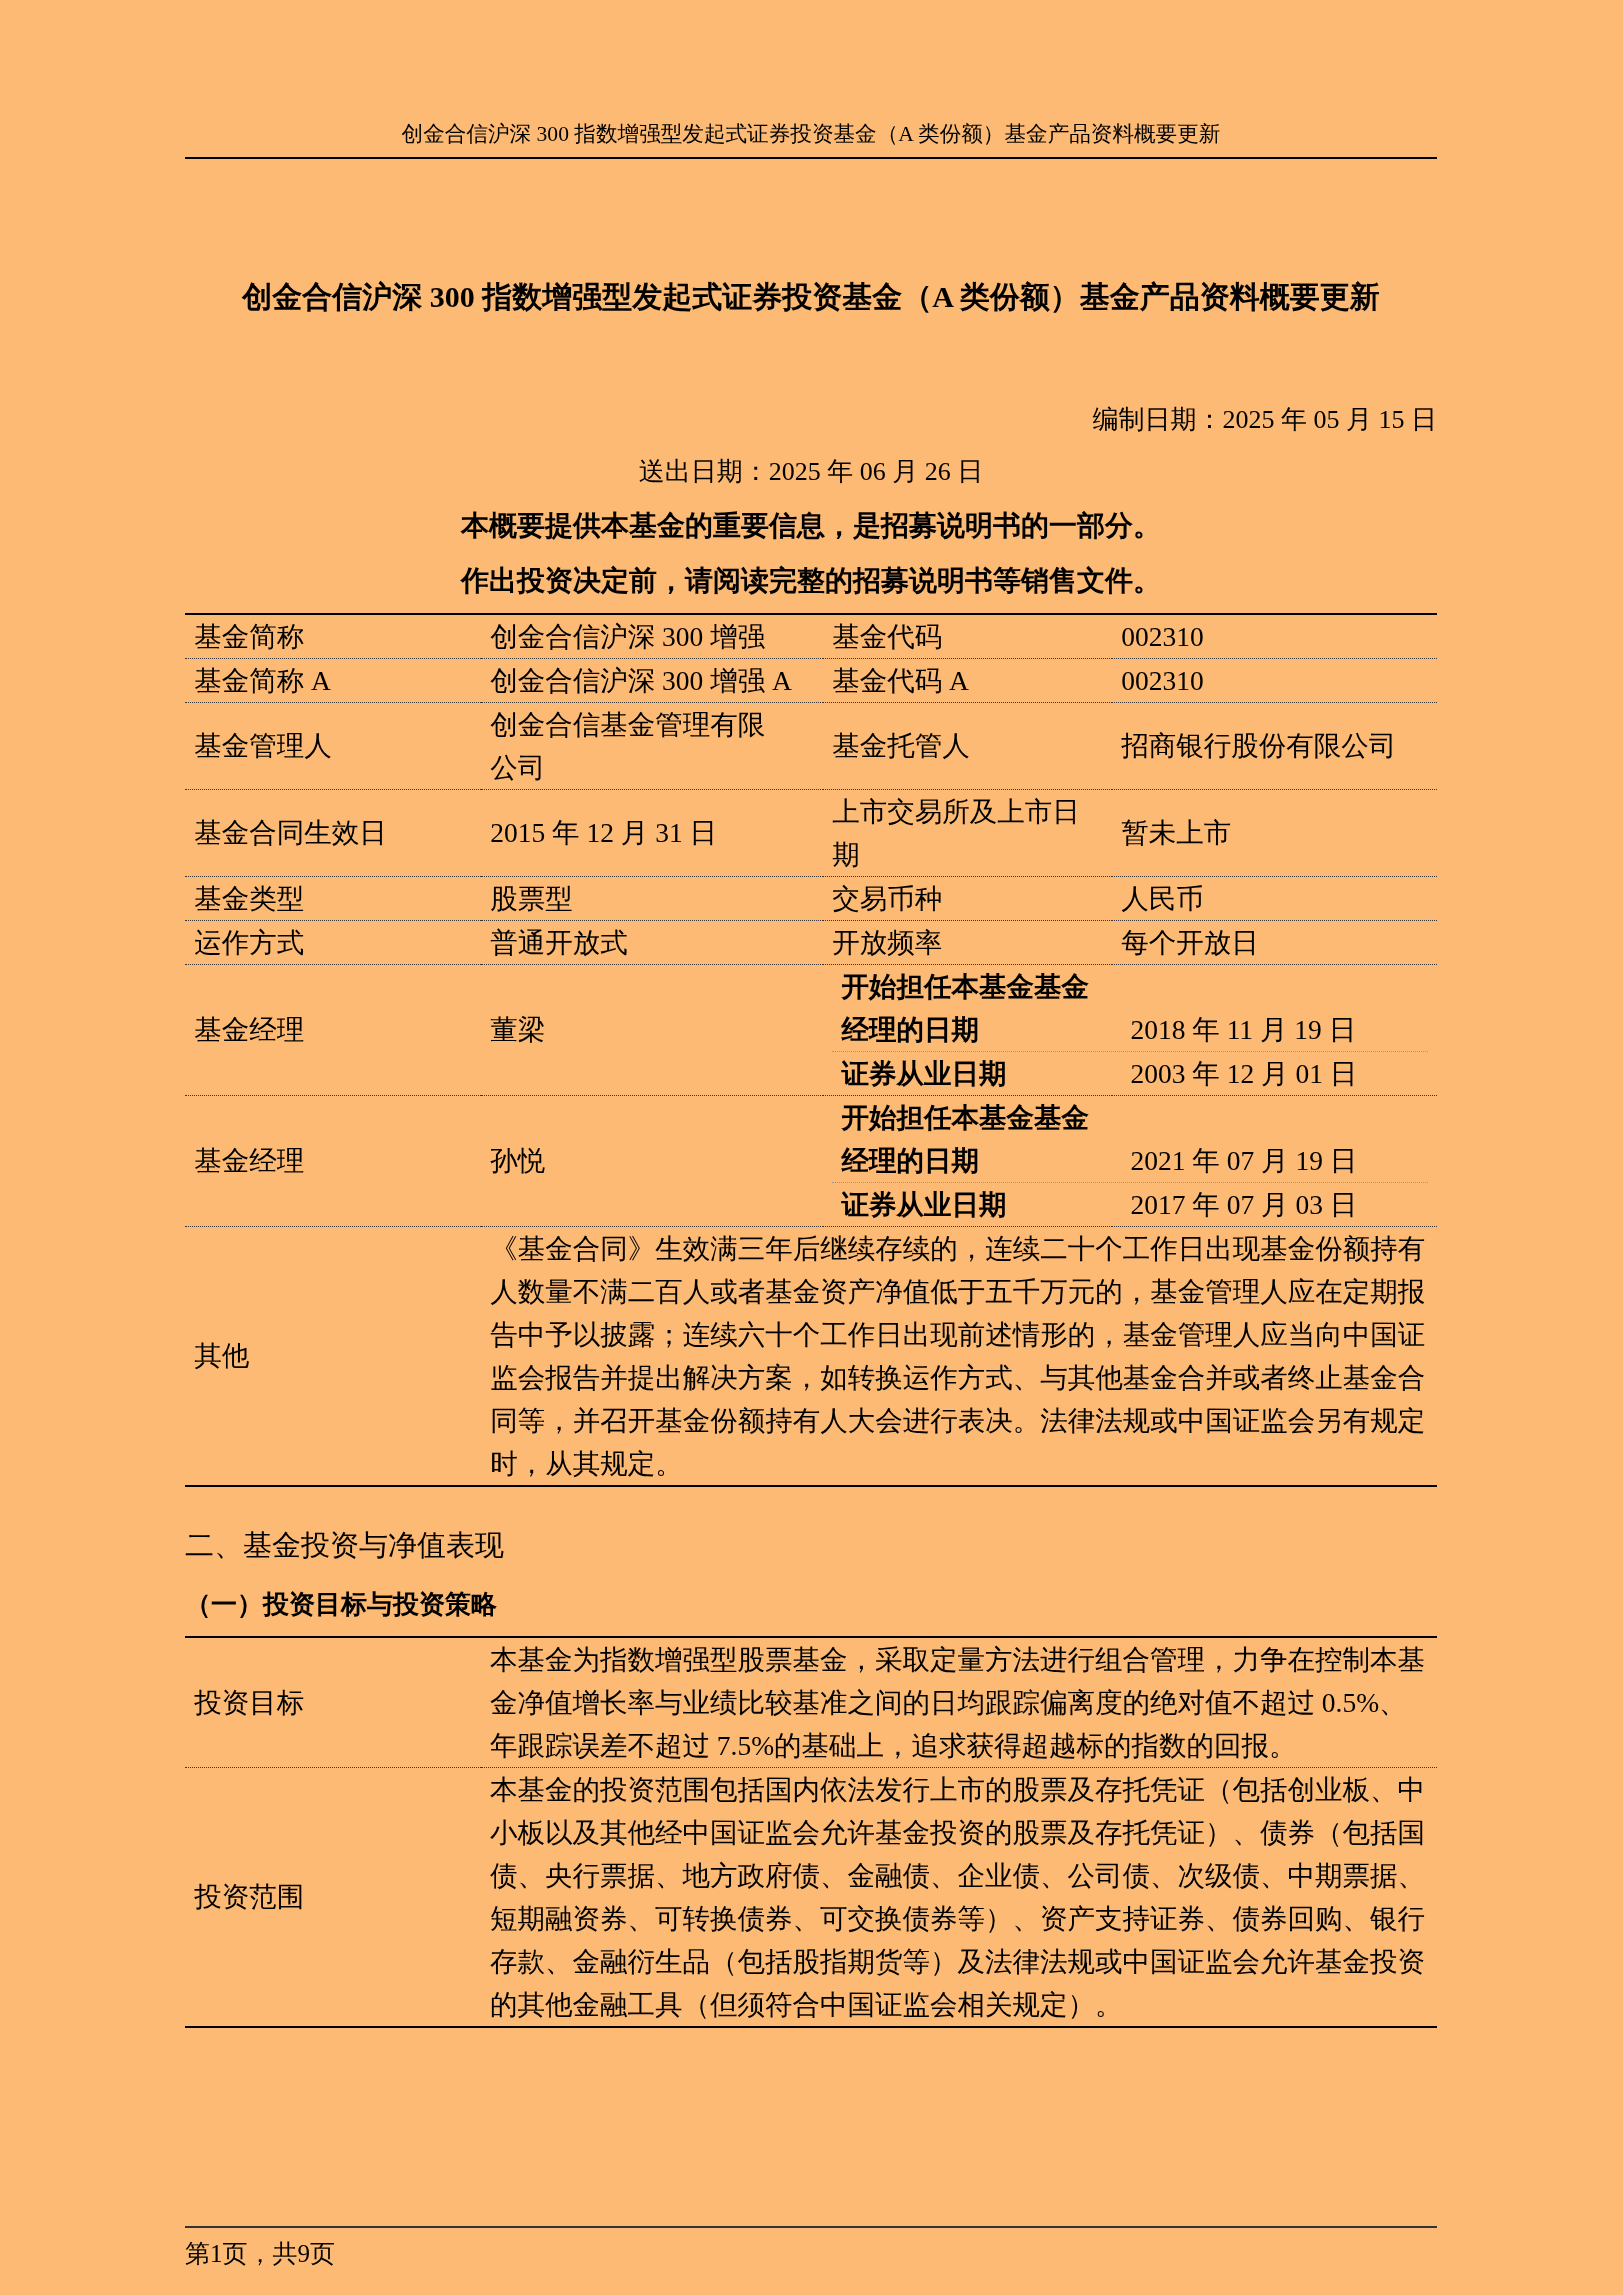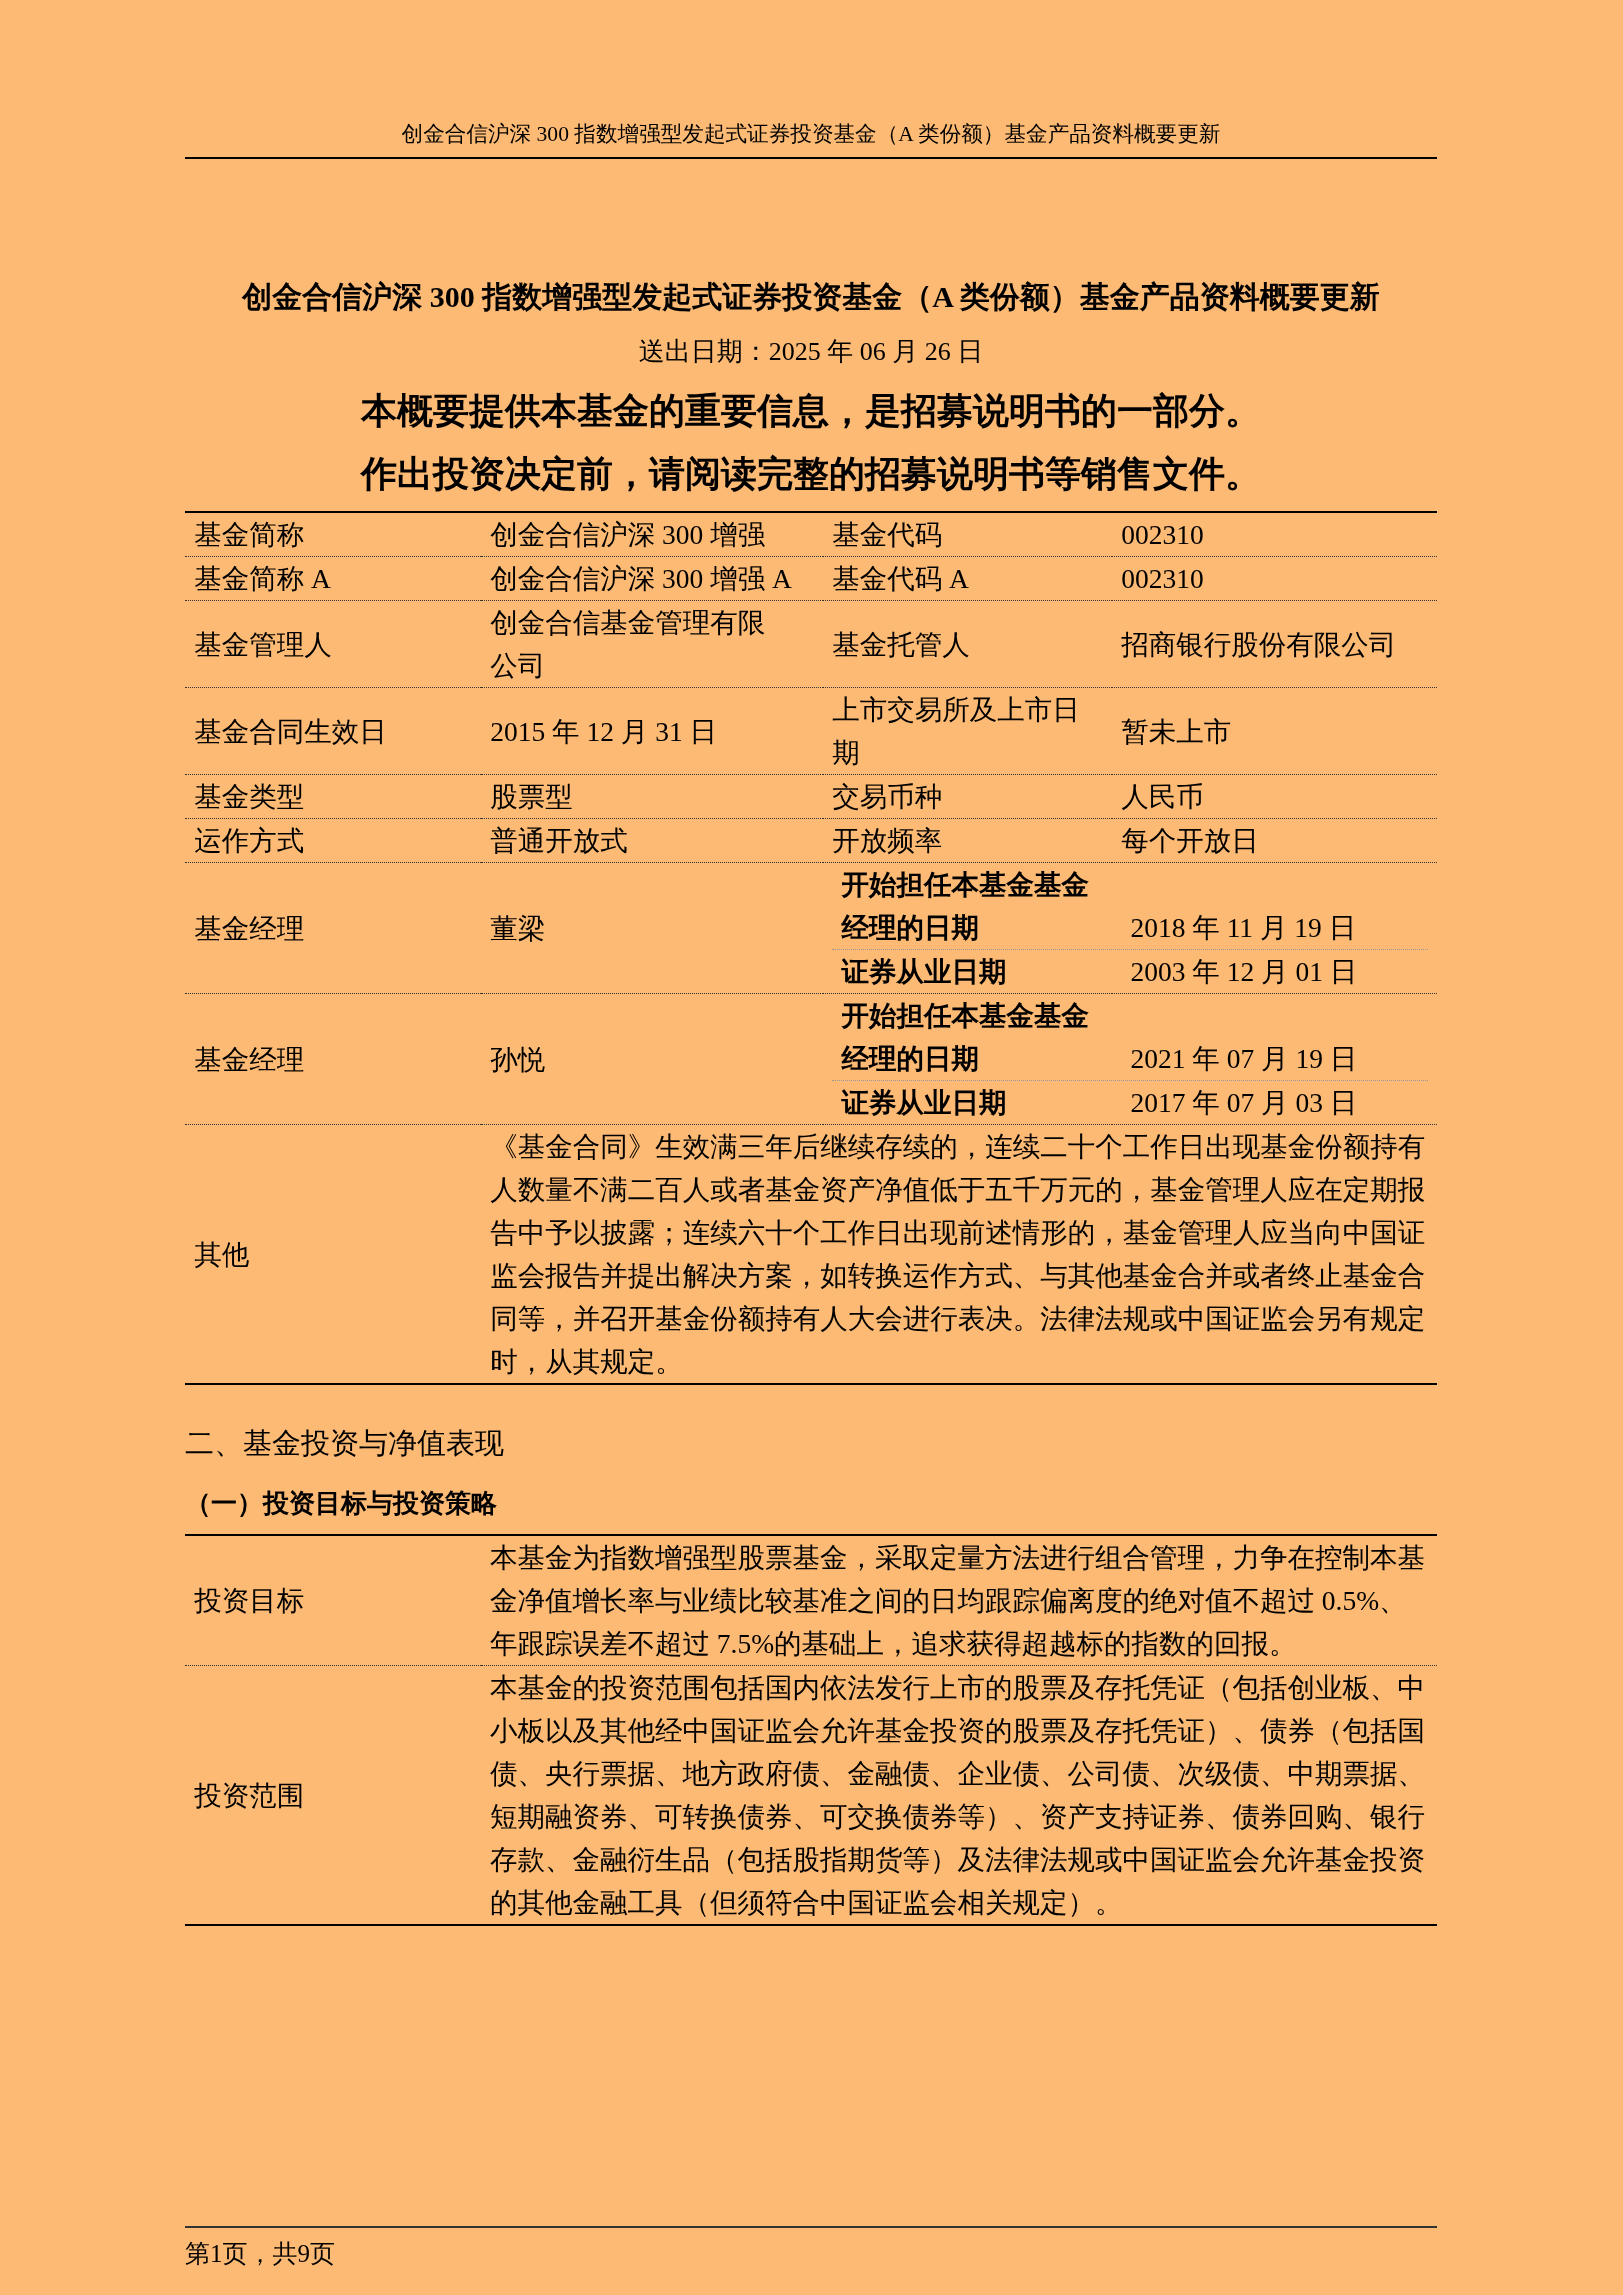--- a/index.html
+++ b/index.html
@@ -18,21 +18,21 @@
   .header-rule { margin-top:9.2px; border-top:2px solid #000000; height:0; }
 
   .doc-title {
     margin-top:120px; text-align:center;
     font-size:30px; font-weight:bold; line-height:1.2;
   }
 
   .date-prepared { margin-top:90px; text-align:right;  font-size:26px; line-height:1.15; }
   .date-sent     { margin-top:22px;  text-align:center; font-size:26px; line-height:1.15; }
 
-  .notice { margin-top:23.6px; text-align:center; font-size:36px; font-weight:bold; line-height:1.15; }
+  .notice { margin-top:23.6px; text-align:center; font-size:28px; font-weight:bold; line-height:1.15; }
   .notice.second { margin-top:22px; }
 
   .sec-heading  { margin-top:27.5px; font-size:29px; font-weight:bold; line-height:1.1; }
   .sec2-heading { margin-top:43px; font-size:29px; font-weight:normal; line-height:1.1; }
   .sub-heading  { margin-top:30px; font-size:26px; font-weight:bold; line-height:1.1; }
 
   table.doc-table {
     margin-top:15.7px; width:100%;
     border-collapse:collapse;
     border-top:2px solid #000000;
@@ -71,20 +71,21 @@
 <body>
 
 <div class="page">
   <div class="content">
 
     <div class="running-header">创金合信沪深 300 指数增强型发起式证券投资基金（A 类份额）基金产品资料概要更新</div>
     <div class="header-rule"></div>
 
     <div class="doc-title">创金合信沪深 300 指数增强型发起式证券投资基金（A 类份额）基金产品资料概要更新</div>
 
+    <div class="date-prepared">编制日期：2025 年 05 月 15 日</div>
     <div class="date-sent">送出日期：2025 年 06 月 26 日</div>
 
     <div class="notice">本概要提供本基金的重要信息，是招募说明书的一部分。</div>
     <div class="notice second">作出投资决定前，请阅读完整的招募说明书等销售文件。</div>
 
 
     <table class="doc-table">
       <colgroup>
           <col class="c1">
           <col class="c2">

